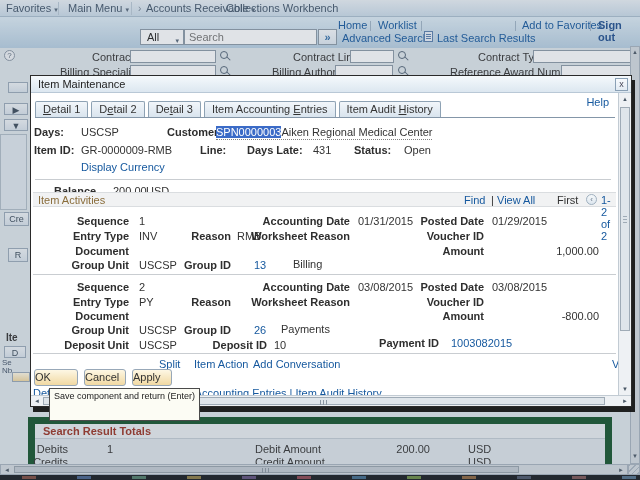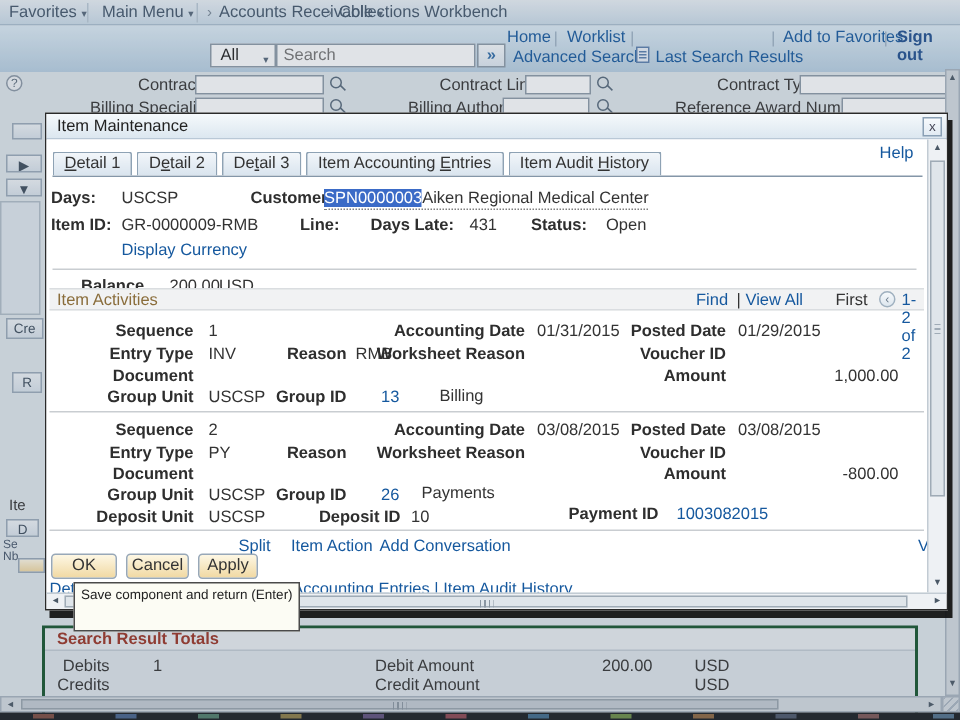--- a/index.html
+++ b/index.html
@@ -37,21 +37,21 @@
   .mag::before { content:""; position:absolute; left:0; top:0; width:6px; height:6px;
                  border:1px solid #55687a; border-radius:50%; }
   .mag::after { content:""; position:absolute; left:6px; top:7px; width:5px; height:1px;
                 background:#55687a; transform:rotate(45deg); }
   .lsr-icon { width:9px; height:11px; border:1px solid #5a7fae; background:#e8f0f8; }
   .lsr-icon::after { content:""; position:absolute; left:1px; top:2px; width:5px; height:1px;
                      background:#5a7fae; box-shadow:0 2px 0 #5a7fae, 0 4px 0 #5a7fae; }
   .frag { background:linear-gradient(#eef3f7,#d9e3ec); border:1px solid #9aaaba;
           font-size:9px; color:#3c4c5c; overflow:hidden; line-height:12px; text-align:center; }
   .totals { position:absolute; left:28px; top:417px; width:584px; height:63px;
-            background:#dde5eb; border:2px solid #14532d; }
+            background:#dde5eb; border:7px solid #14532d; }
   .totals-hdr { position:absolute; left:0; top:0; right:0; height:15px; background:#e8edf1;
                 border-bottom:1px solid #c2ccd5; }
   .totals-title { position:absolute; left:8px; top:1px; font-weight:bold; color:#9a3324; }
   .scroll { background:#d4dbe1; border:1px solid #a8b4c0; }
   .sarrow { font-size:6px; color:#4a5866; text-align:center; line-height:10px; }
   .sthumb { background:#c2cbd3; border:1px solid #98a4ae; }
   .hgrip { width:9px; height:5px; margin:2px auto 0;
            background:repeating-linear-gradient(90deg,#8a96a2 0 1px,transparent 1px 3px); }
   .corner { background:#d4dbe1; border:1px solid #a8b4c0;
             background-image:repeating-linear-gradient(135deg,#aab6c2 0 1px,transparent 1px 4px); }
@@ -83,21 +83,21 @@
   .selhl { background:#3b6bc7; color:#fff; }
   .custval { border-bottom:1px dotted #808080; padding-bottom:1px; }
   .hr { position:absolute; height:1px; background:#c9cdd1; }
   .actbar { position:absolute; left:2px; right:15px; top:99px; height:15px;
             background:#f1f2f3; border-top:1px solid #dadde0; border-bottom:1px solid #dadde0;padding-left:24px; }
   .actbar-title { position:absolute; left:5px; top:1px; color:#8a6d3b; }
   .circle-icon { position:absolute; width:11px; height:11px; border-radius:50%;
                  border:1px solid #9fb0bf; background:linear-gradient(#f6f9fb,#dde6ee);
                  font-size:8px; line-height:9px; text-align:center; color:#6a7a8a; }
   .btn { position:absolute; height:17px; border:1px solid #98a8b8; border-radius:3px;
-         background:linear-gradient(#fdf7e4,#f1d9a3); color:#333; text-align:center;
+         background:linear-gradient(#fdf7e4,#f1d9a3); color:#333; text-align:left;
          line-height:15px; font-size:11px; }
   .tooltip { position:absolute; left:18px; top:312px; height:33px; white-space:nowrap;
              background:#fcfcf4; border:1px solid #4a4a4a; font-size:9px; color:#222;
              line-height:14px; padding:0 4px; z-index:30; }
   .vscroll { position:absolute; right:0; top:0; bottom:0; width:13px; background:#eef1f4;
              border-left:1px solid #c2cbd3; }
   .vthumb { position:absolute; left:1px; right:1px; top:14px; height:224px;
             background:#dfe5ea; border:1px solid #9fabb6; }
   .vgrip { position:absolute; left:2px; right:2px; top:50%; height:7px; margin-top:-3px;
            background:repeating-linear-gradient(0deg,#9fabb6 0 1px,transparent 1px 3px); }
@@ -164,21 +164,21 @@
     <span class="abs mag" style="left:398px; top:66px"></span>
     <span class="abs" style="left:450px; top:66px">Reference Award Number</span>
     <div class="abs tbox" style="left:561px; top:65px; width:70px; height:13px"></div>
 
     <div class="abs frag" style="left:8px; top:82px; width:20px; height:11px"></div>
     <div class="abs frag" style="left:4px; top:103px; width:24px; height:12px">▶</div>
     <div class="abs frag" style="left:4px; top:119px; width:24px; height:12px">▼</div>
     <div class="abs" style="left:0; top:134px; width:27px; height:76px; background:#dfe7ee; border:1px solid #b0bec9"></div>
     <div class="abs frag" style="left:4px; top:212px; width:25px; height:14px; line-height:13px">Cre</div>
     <div class="abs frag" style="left:8px; top:248px; width:20px; height:14px; line-height:13px">R</div>
-    <span class="abs" style="left:6px; top:332px; font-size:10px; font-weight:normal">Ite</span>
+    <span class="abs" style="left:6px; top:332px; font-size:10px; font-weight:bold">Ite</span>
     <div class="abs frag" style="left:4px; top:346px; width:22px; height:12px">D</div>
     <span class="abs" style="left:2px; top:358px; font-size:8px; color:#44556a">Se</span>
     <span class="abs" style="left:2px; top:366px; font-size:8px; color:#44556a">Nb</span>
     <div class="abs" style="left:12px; top:372px; width:18px; height:10px; background:linear-gradient(#fdf7e4,#f1d9a3); border:1px solid #98a8b8"></div>
 
     <div class="totals">
       <div class="totals-hdr">
         <span class="totals-title">Search Result Totals</span>
       </div>
       <span class="abs rt" style="right:537px; top:19px">Debits</span>

